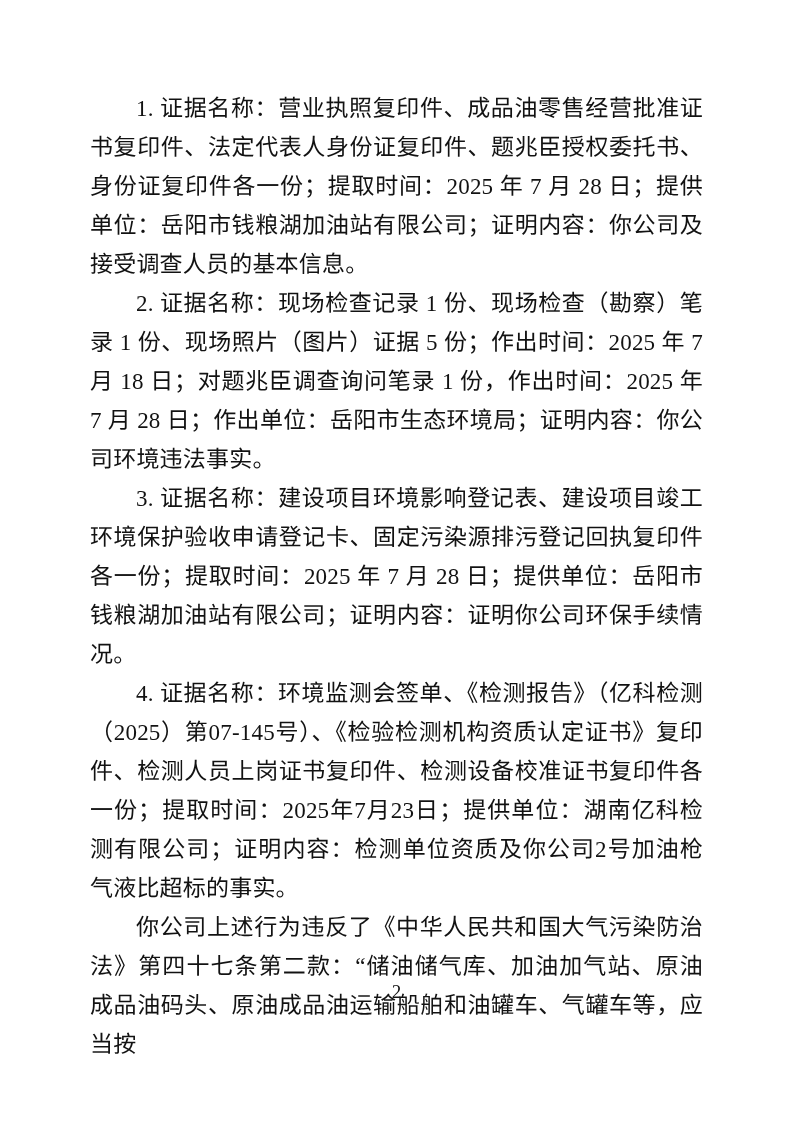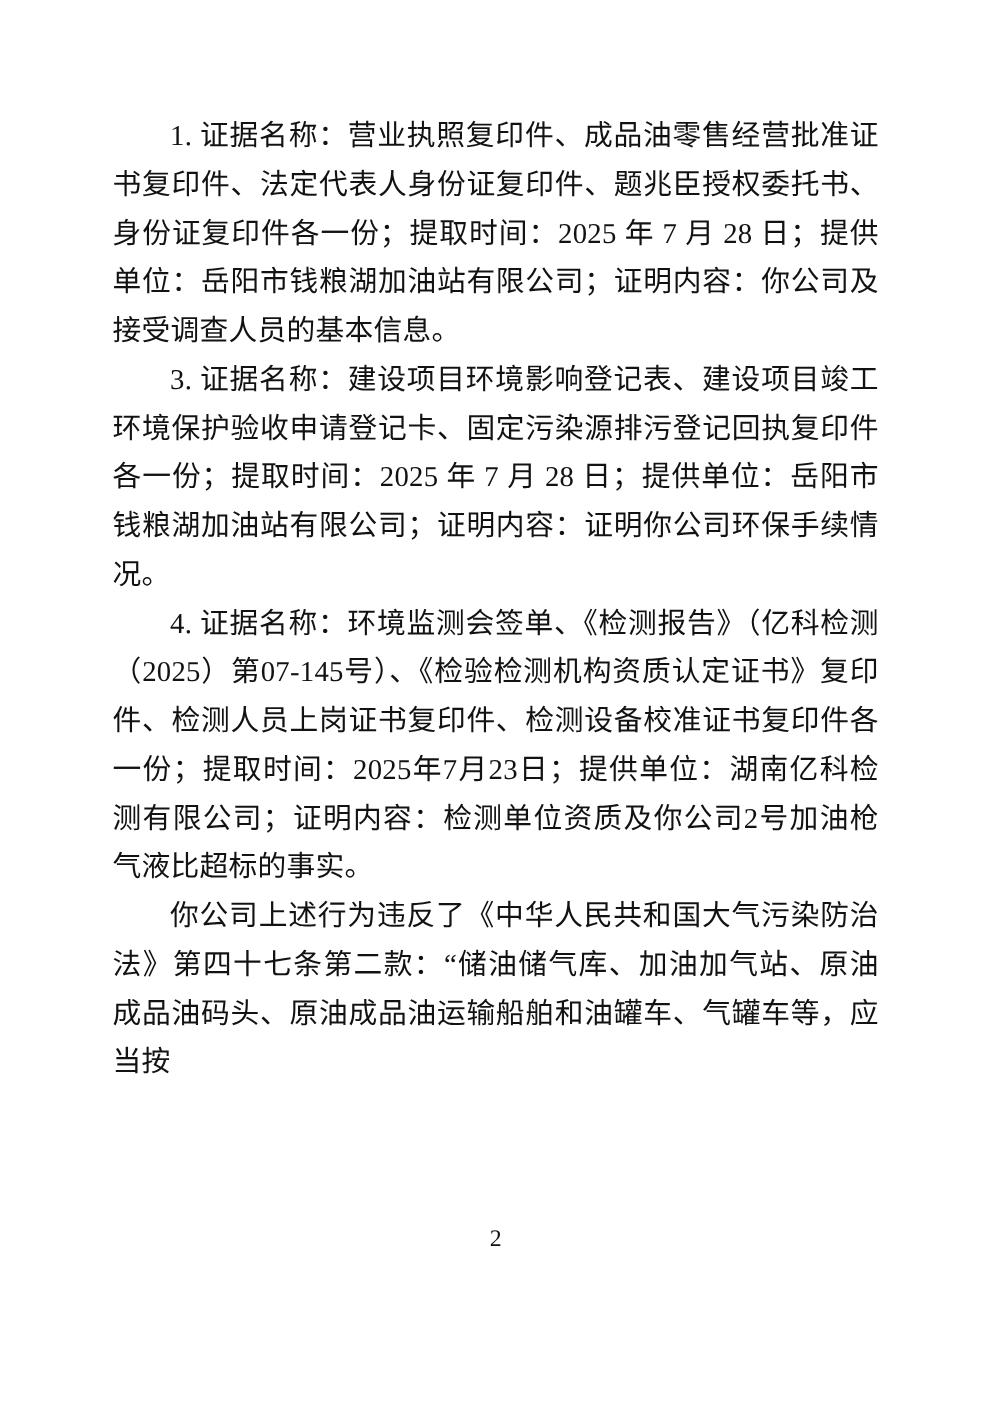--- a/index.html
+++ b/index.html
@@ -45,18 +45,19 @@
     line-height: 22px;
     color: #121212;
   }
 </style>
 </head>
 <body>
 
 <div class="page">
   <div class="content">
     <p class="para">1. 证据名称：营业执照复印件、成品油零售经营批准证书复印件、法定代表人身份证复印件、题兆臣授权委托书、身份证复印件各一份；提取时间：2025 年 7 月 28 日；提供单位：岳阳市钱粮湖加油站有限公司；证明内容：你公司及接受调查人员的基本信息。</p>
+    <p class="para">2. 证据名称：现场检查记录 1 份、现场检查（勘察）笔录 1 份、现场照片（图片）证据 5 份；作出时间：2025 年 7 月 18 日；对题兆臣调查询问笔录 1 份，作出时间：2025 年 7 月 28 日；作出单位：岳阳市生态环境局；证明内容：你公司环境违法事实。</p>
     <p class="para">3. 证据名称：建设项目环境影响登记表、建设项目竣工环境保护验收申请登记卡、固定污染源排污登记回执复印件各一份；提取时间：2025 年 7 月 28 日；提供单位：岳阳市钱粮湖加油站有限公司；证明内容：证明你公司环保手续情况。</p>
     <p class="para">4. 证据名称：环境监测会签单、《检测报告》（亿科检测（2025）第07-145号）、《检验检测机构资质认定证书》复印件、检测人员上岗证书复印件、检测设备校准证书复印件各一份；提取时间：2025年7月23日；提供单位：湖南亿科检测有限公司；证明内容：检测单位资质及你公司2号加油枪气液比超标的事实。</p>
     <p class="para">你公司上述行为违反了《中华人民共和国大气污染防治法》第四十七条第二款：“储油储气库、加油加气站、原油成品油码头、原油成品油运输船舶和油罐车、气罐车等，应当按</p>
   </div>
   <div class="page-number">2</div>
 </div>
 
 </body></html>

